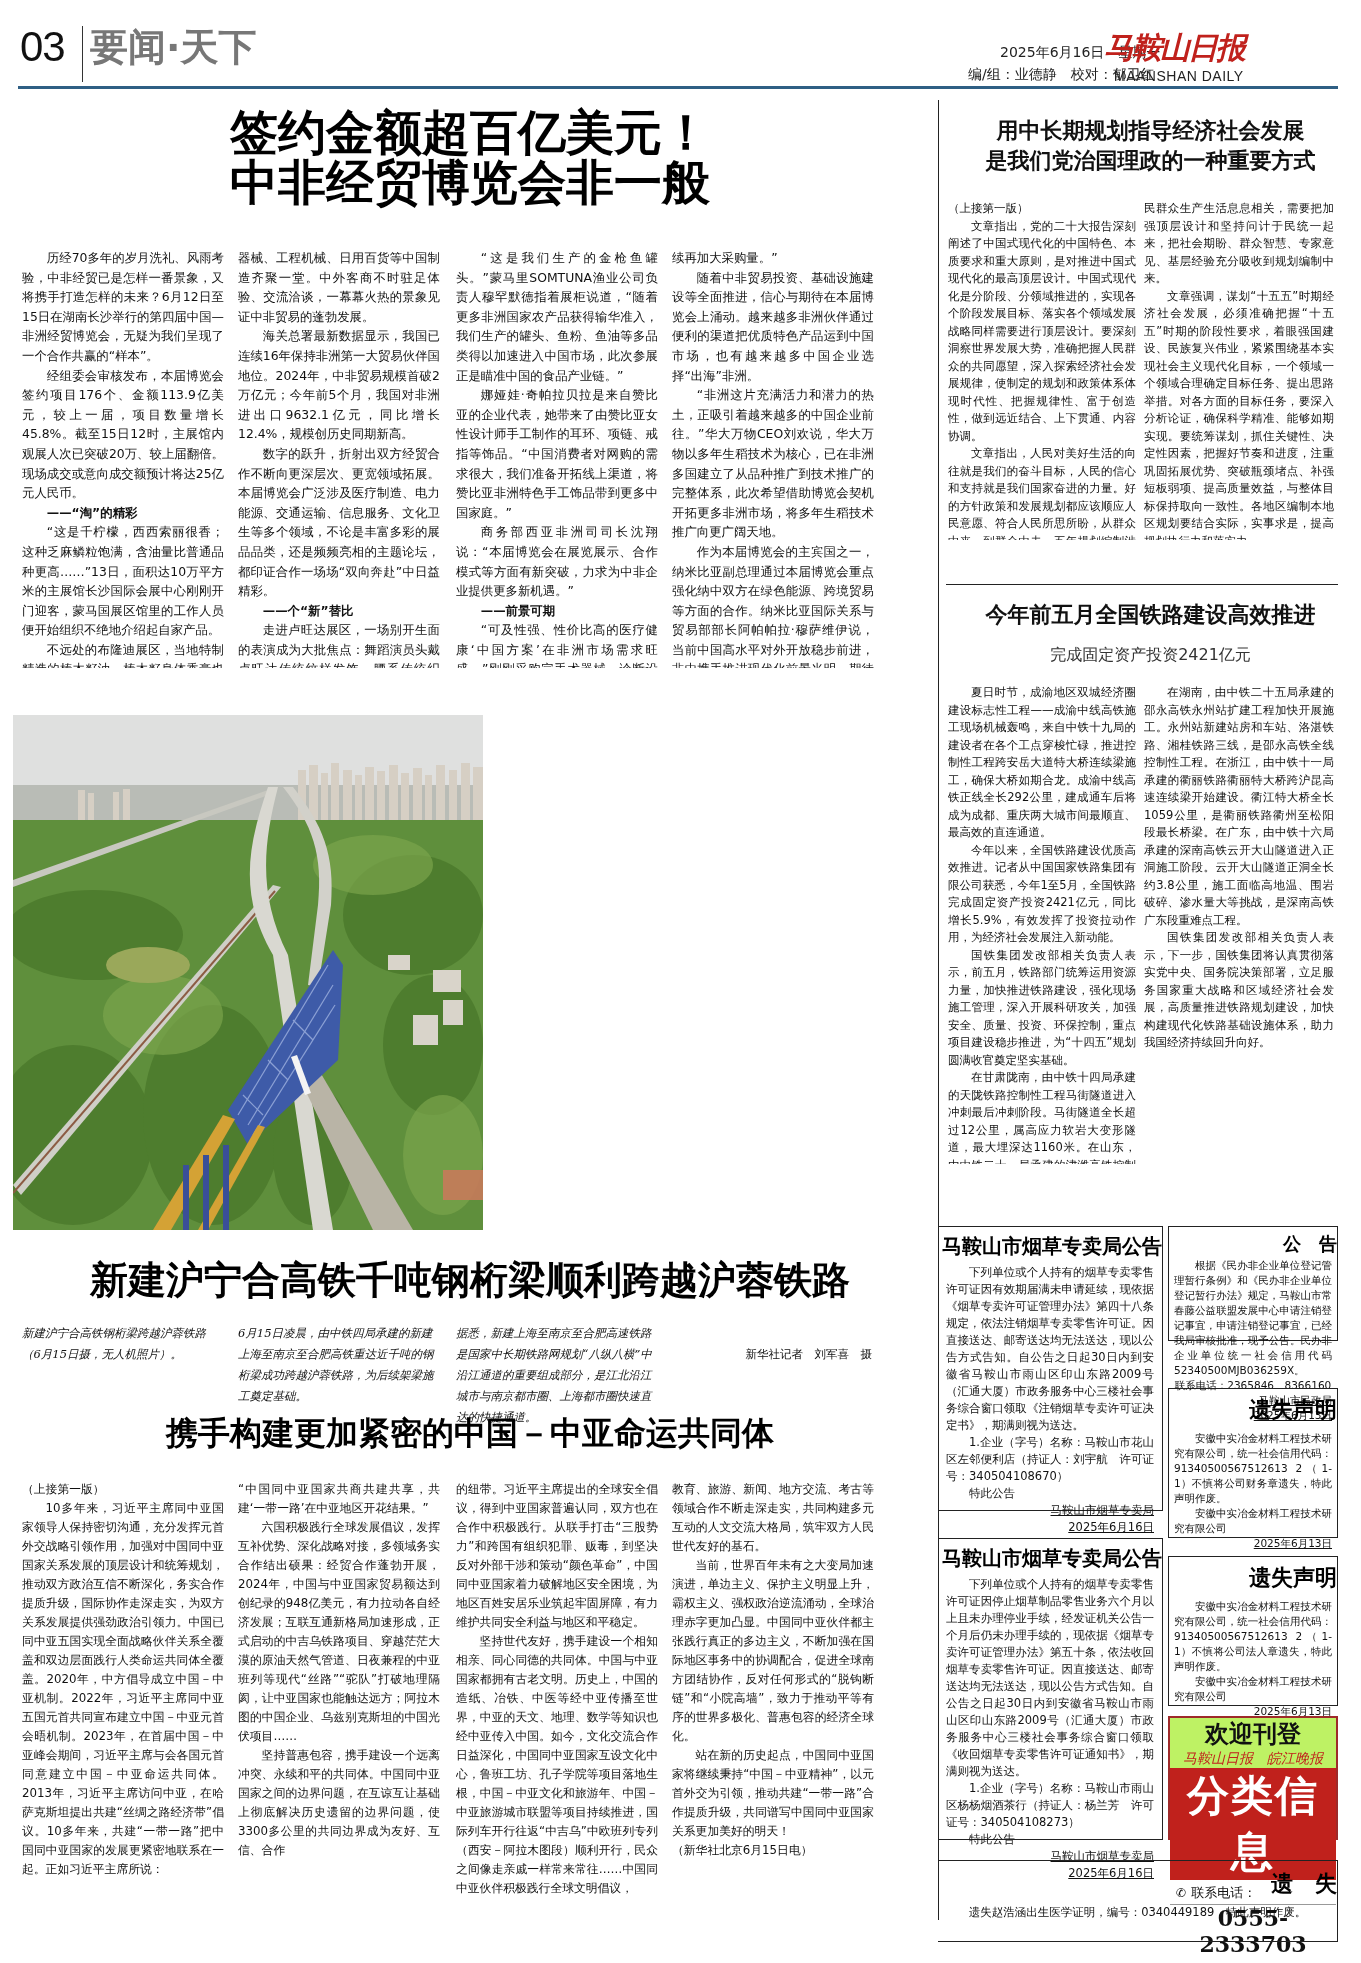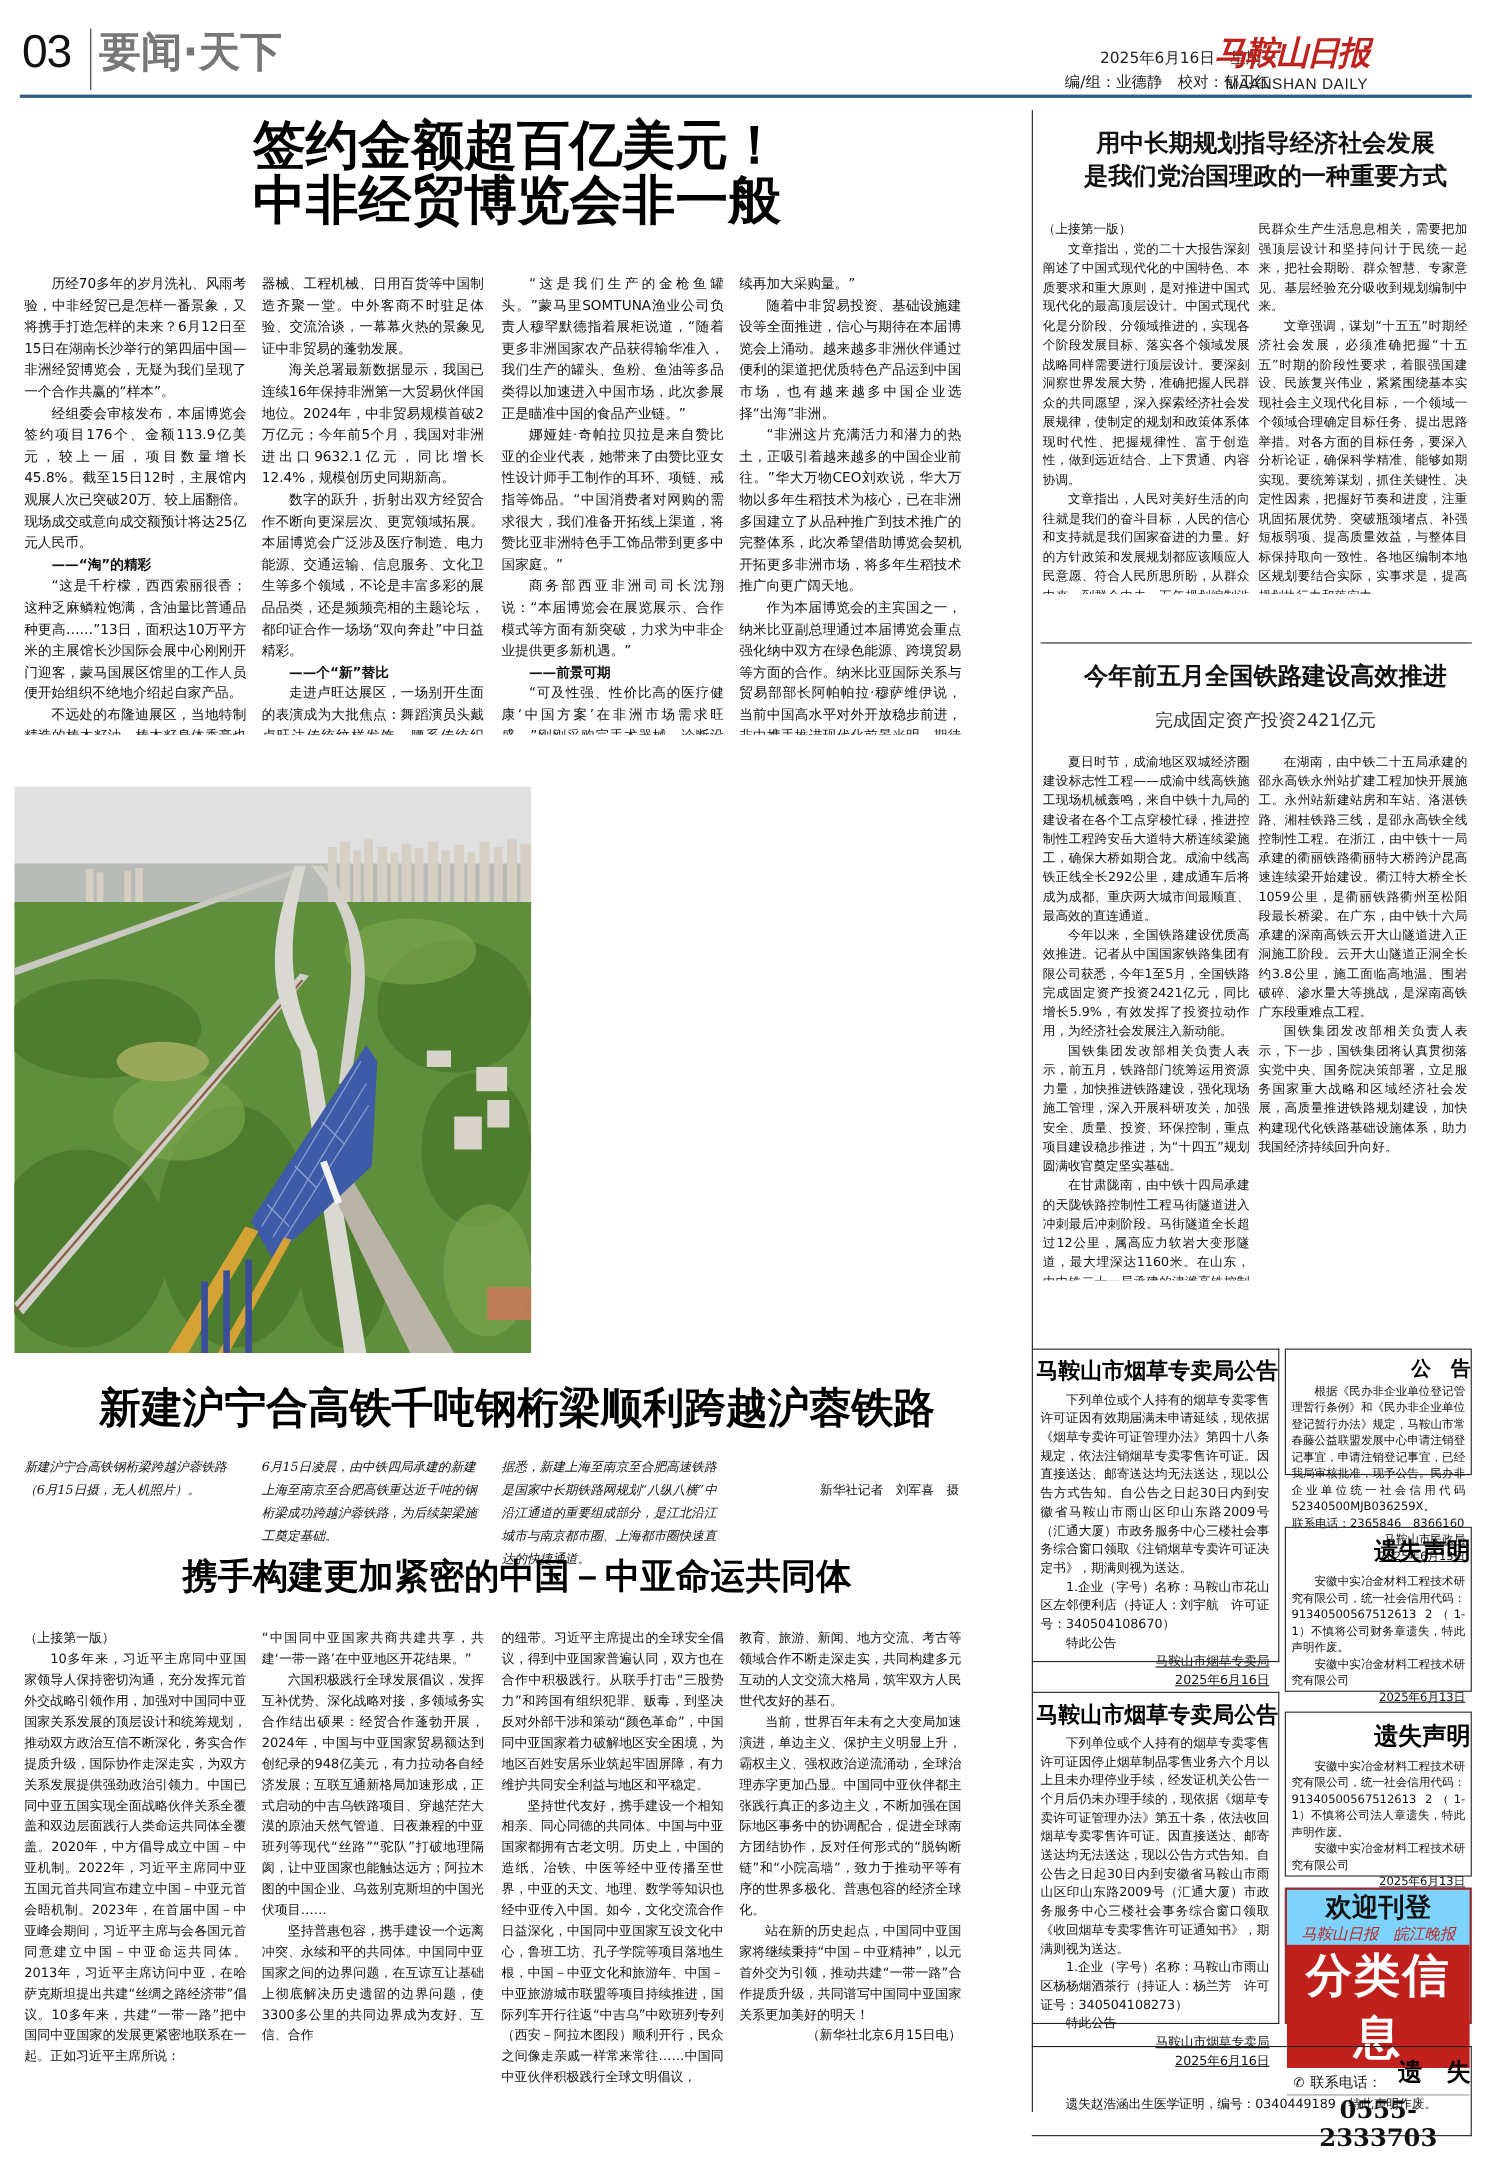--- a/index.html
+++ b/index.html
@@ -14,42 +14,42 @@
   .logo { left:1104px; top:28px; font-family:"DejaVu Serif", serif; font-size:30px; color:#c0211c; font-style:italic; font-weight:bold; letter-spacing:-2px; }
   .logo-en { left:1114px; top:68px; font-family:"Liberation Sans", sans-serif; font-size:14px; color:#222; letter-spacing:0.5px; }
 
   .headline-1 { left:0; width:940px; text-align:center; font-weight:bold; font-family:"DejaVu Sans", sans-serif; color:#000; line-height:1; }
   .h1a { top:108px; font-size:48px; }
   .h1b { top:158px; font-size:48px; }
 
   .col { font-size:12.4px; line-height:19.6px; text-align:justify; color:#111; overflow:hidden; }
   .col p { margin:0; text-indent:2em; }
   .col p.noind { text-indent:0; }
-  .col p.right { text-align:right; text-indent:0; }
+  .col p.right { text-align:left; text-indent:0; }
 
   .vsep { width:1px; background:#222; }
   .hsep { height:1px; background:#222; }
 
   .rh-title { left:940px; width:421px; text-align:center; font-family:"DejaVu Serif", serif; font-weight:bold; font-size:22px; line-height:28px; color:#111; }
   .rail-title { left:940px; top:600px; width:421px; text-align:center; font-family:"DejaVu Serif", serif; font-weight:bold; font-size:22px; color:#111; }
   .rail-sub { left:940px; top:645px; width:421px; text-align:center; font-size:16px; color:#333; }
 
   .photo-title { left:0; top:1255px; width:940px; text-align:center; font-family:"DejaVu Serif", serif; font-weight:bold; font-size:38px; color:#000; }
   .cap { font-family:"DejaVu Serif", serif; font-style:italic; font-size:11.5px; line-height:21px; color:#111; }
 
   .h3 { left:0; top:1412px; width:940px; text-align:center; font-family:"DejaVu Serif", serif; font-weight:bold; font-size:32px; color:#000; }
 
   .box { border:1px solid #222; box-sizing:border-box; }
   .box-title { text-align:right; font-weight:bold; color:#000; }
   .ad-col { font-size:11.5px; line-height:17px; text-align:justify; color:#111; }
   .ad-col p { margin:0; text-indent:2em; }
   .ad-col p.right { text-align:right; text-indent:0;text-decoration:underline; }
   .ad-small { font-size:10.5px; line-height:15px; }
 
-  .promo { border:2px solid #9e2a2a; box-sizing:border-box; background:#7dd3fc; }
+  .promo { border:2px solid #9e2a2a; box-sizing:border-box; background:#bef264; }
   .promo-top { text-align:center; font-weight:bold; font-size:24px; color:#111; }
   .promo-papers { text-align:center; font-family:"DejaVu Serif", serif; font-style:italic; color:#c0211c; font-size:14px; }
   .promo-band { background:#c0211c; color:#fff; text-align:center; font-weight:bold; font-size:42px; letter-spacing:2px; }
   .promo-phone-label { font-size:13px; color:#111; }
   .promo-phone { text-align:center; font-family:"DejaVu Serif", serif; font-weight:bold; font-size:22px; color:#111; border-top:1px solid #999; }
 </style>
 </head>
 <body>
 
 <div class="abs pageno">03</div>

